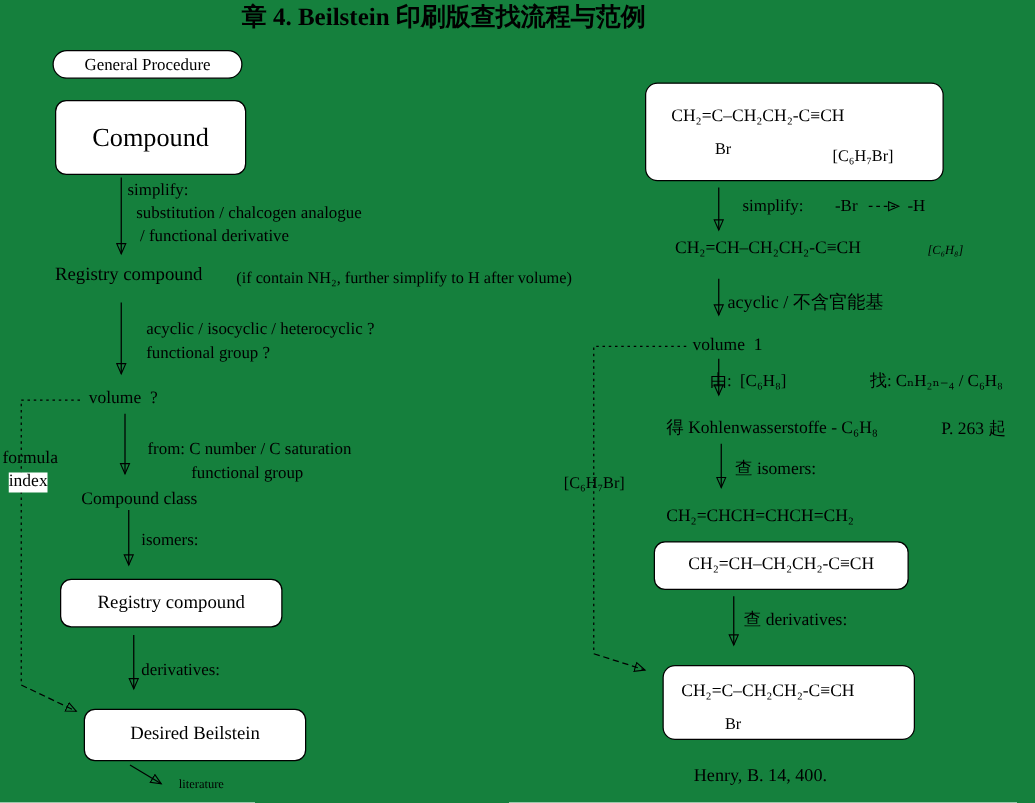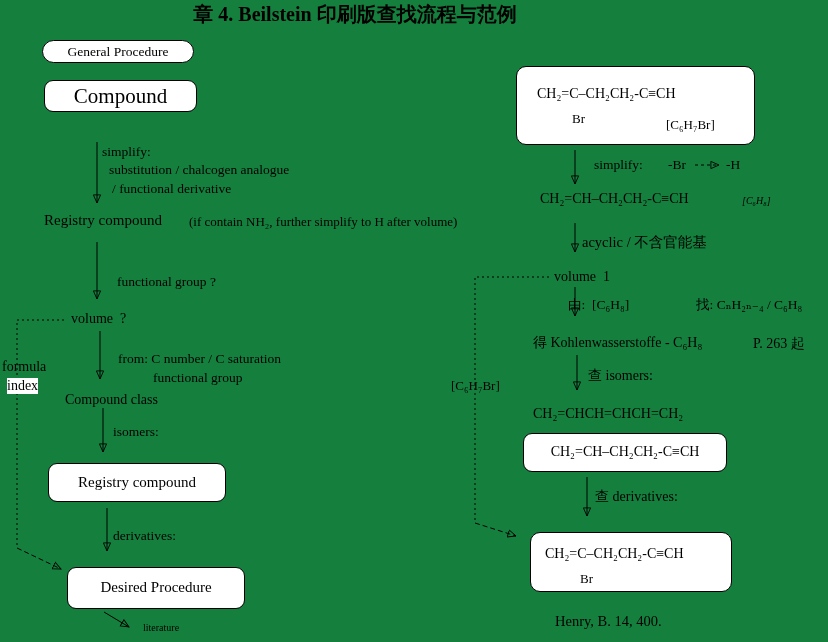--- a/index.html
+++ b/index.html
@@ -51,31 +51,32 @@
     <line x1="577" y1="102" x2="577" y2="112"></line>
     <line x1="586" y1="562" x2="586" y2="572"></line>
   </svg>
 
   <div class="txt" style="left:140px;top:3px;width:430px;text-align:center;font-size:20px;font-weight:bold;">章 4. Beilstein 印刷版查找流程与范例</div>
 
   <div class="box" style="left:42px;top:40px;width:152px;height:23px;border-radius:12px;">
     <span class="txt" style="position:static;font-size:13.5px;">General Procedure</span>
   </div>
 
-  <div class="box" style="left:44px;top:80px;width:153px;height:32px;">
+  <div class="box" style="left:44px;top:80px;width:153px;height:60px;">
     <span class="txt" style="position:static;font-size:21px;">Compound</span>
   </div>
 
   <div class="txt" style="left:102px;top:144px;">simplify:</div>
   <div class="txt" style="left:109px;top:162px;">substitution / chalcogen analogue</div>
   <div class="txt" style="left:112px;top:181px;">/ functional derivative</div>
 
   <div class="txt" style="left:44px;top:212px;font-size:15px;">Registry compound</div>
   <div class="txt" style="left:189px;top:215px;font-size:13px;">(if contain NH₂, further simplify to H after volume)</div>
 
+  <div class="txt" style="left:117px;top:255px;">acyclic / isocyclic / heterocyclic ?</div>
   <div class="txt" style="left:117px;top:274px;">functional group ?</div>
 
   <div class="txt" style="left:71px;top:311px;font-size:14px;">volume  ?</div>
 
   <div class="txt" style="left:2px;top:359px;font-size:14px;">formula</div>
   <div class="txt" style="left:7px;top:378px;font-size:14px;background:#fff;">index</div>
 
   <div class="txt" style="left:118px;top:351px;">from: C number / C saturation</div>
   <div class="txt" style="left:153px;top:370px;">functional group</div>
 
@@ -83,21 +84,21 @@
 
   <div class="txt" style="left:113px;top:424px;">isomers:</div>
 
   <div class="box" style="left:48px;top:463px;width:178px;height:39px;">
     <span class="txt" style="position:static;font-size:15px;">Registry compound</span>
   </div>
 
   <div class="txt" style="left:113px;top:528px;">derivatives:</div>
 
   <div class="box" style="left:67px;top:567px;width:178px;height:42px;">
-    <span class="txt" style="position:static;font-size:15px;">Desired Procedure</span>
+    <span class="txt" style="position:static;font-size:15px;">Desired Beilstein</span>
   </div>
 
   <div class="txt" style="left:143px;top:622px;font-size:10px;">literature</div>
 
 
   <div class="box" style="left:516px;top:66px;width:239px;height:79px;border-radius:10px;"></div>
   <div class="txt" style="left:537px;top:86px;font-size:14px;">CH₂=C–CH₂CH₂-C≡CH</div>
   <div class="txt" style="left:572px;top:112px;font-size:13px;">Br</div>
   <div class="txt" style="left:666px;top:118px;font-size:13px;">[C₆H₇Br]</div>
 

